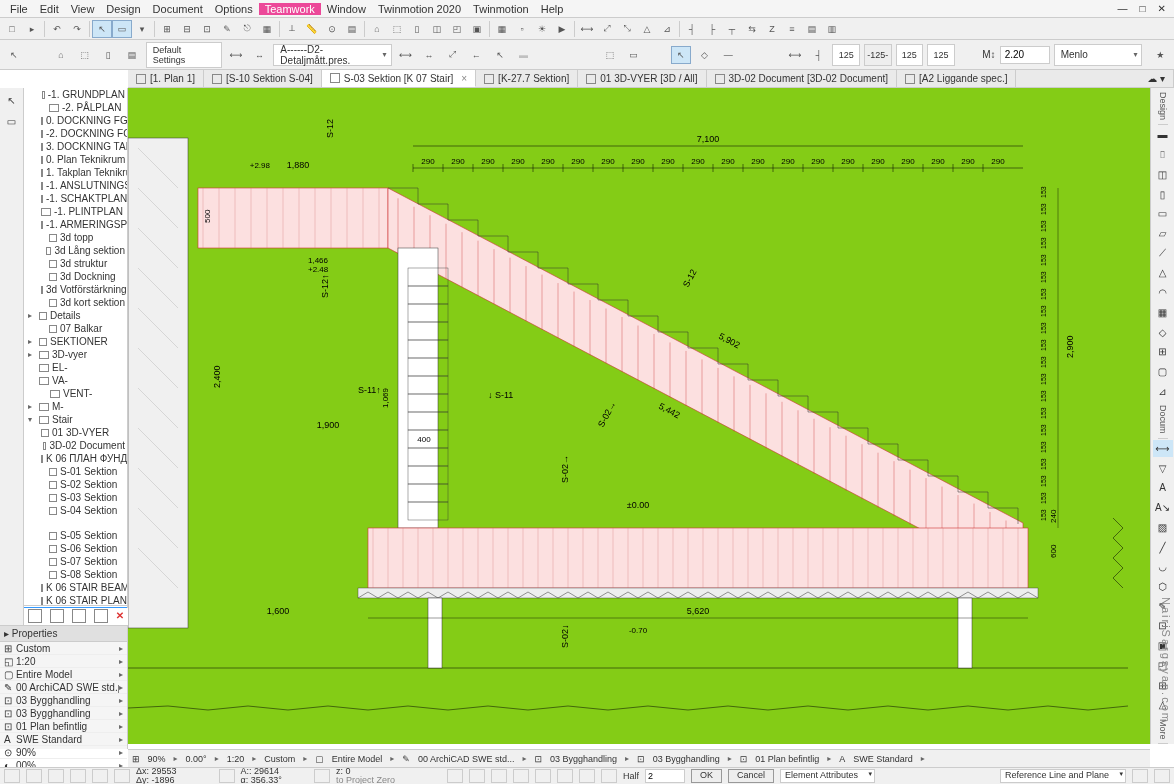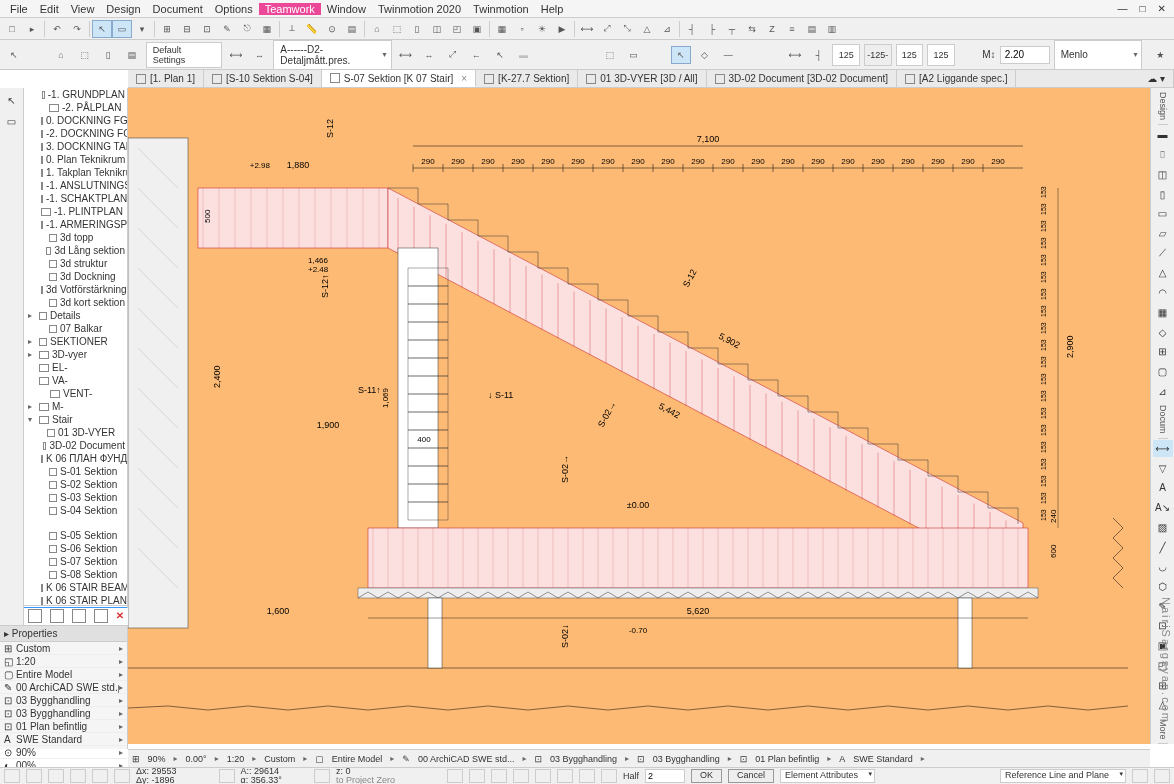--- a/index.html
+++ b/index.html
@@ -8,21 +8,21 @@
 .menubar span { padding: 0 6px; cursor: default; font-size: 11px; }
 .menubar span.hl { background: #ec4899; color: #fff; }
 .win-ctrls { margin-left: auto; display: flex; gap: 4px; }
 .win-ctrls span { font-size: 10px; padding: 0 4px; }
 .toolbar1 { height: 22px; background: #f0f0f0; border-bottom: 1px solid #ccc; display: flex; align-items: center; gap: 0; padding: 0 2px; }
 .tbtn { width: 20px; height: 18px; border: 1px solid transparent; display: inline-flex; align-items: center; justify-content: center; font-size: 9px; color: #555; background: #f0f0f0; }
 .tbtn.active { background: #cde6f7; border-color: #8ac; }
 .tsep { width: 1px; height: 16px; background: #ccc; margin: 0 2px; }
 .toolbar2 { height: 30px; background: #f0f0f0; border-bottom: 1px solid #ccc; display: flex; align-items: center; gap: 4px; padding: 0 4px; font-size: 10px; }
 .tb2-btn { height: 22px; padding: 12px 6px; border: 1px solid #ccc; background: #fff; display: flex; align-items: center; font-size: 9px; }
-.tb2-drop { height: 30px; padding: 0 20px 0 6px; border: 1px solid #ccc; background: #fff; display: flex; align-items: center; font-size: 10px; position: relative; }
+.tb2-drop { height: 22px; padding: 0 20px 0 6px; border: 1px solid #ccc; background: #fff; display: flex; align-items: center; font-size: 10px; position: relative; }
 .tb2-drop::after { content: "▾"; position: absolute; right: 4px; font-size: 8px; color: #666; }
 .tb-input { width: 50px; height: 18px; border: 1px solid #ccc; font-size: 10px; padding: 0 4px; }
 .tabs { height: 18px; background: #eaeaea; border-bottom: 1px solid #ccc; display: flex; align-items: stretch; margin-left: 128px; }
 .tab { padding: 0 8px; border-right: 1px solid #ccc; display: flex; align-items: center; gap: 4px; font-size: 10px; background: #eaeaea; white-space: nowrap; }
 .tab.active { background: #fff; border-bottom: 1px solid #fff; }
 .tab .tclose { color: #888; font-size: 10px; margin-left: 4px; }
 .tab .tic { width: 10px; height: 10px; border: 1px solid #888; display: inline-block; }
 .main { display: flex; position: absolute; top: 88px; left: 0; right: 0; bottom: 40px; }
 .left-tb { width: 24px; background: #f0f0f0; border-right: 1px solid #ccc; display: flex; flex-direction: column; align-items: center; gap: 1px; padding-top: 2px; }
 .left-tb .lb { width: 20px; height: 20px; border: 1px solid transparent; display: flex; align-items: center; justify-content: center; font-size: 10px; }
@@ -34,21 +34,21 @@
 .nav-item .dic { width: 8px; height: 8px; border: 1px solid #888; display: inline-block; }
 .nav-bot { height: 20px; border-top: 1px solid #ccc; display: flex; align-items: center; justify-content: space-around; font-size: 10px; }
 .nav-bot .nb { width: 14px; height: 14px; border: 1px solid #888; }
 .nav-bot .x { color: #d33; font-weight: bold; }
 .props { position: absolute; left: 0; bottom: 40px; width: 128px; background: #f5f5f5; border-top: 1px solid #ccc; border-right: 1px solid #ccc; font-size: 10px; }
 .props-hd { background: #e0e0e0; padding: 2px 4px; border-bottom: 1px solid #ccc; font-size: 10px; }
 .prop-row { display: flex; align-items: center; padding: 1px 4px; border-bottom: 1px solid #eee; height: 13px; }
 .prop-row .pic { width: 12px; }
 .prop-row .ptxt { flex: 1; white-space: nowrap; overflow: hidden; }
 .prop-row .par { color: #666; font-size: 8px; }
-.canvas { flex: 1; background: #fdba74; position: relative; overflow: hidden; }
+.canvas { flex: 1; background: #84cc16; position: relative; overflow: hidden; }
 .canvas svg { position: absolute; top: 0; left: 0; }
 .right-tb { width: 24px; background: #f0f0f0; border-left: 1px solid #ccc; display: flex; flex-direction: column; align-items: center; }
 .right-tb .rlbl { writing-mode: vertical-rl; font-size: 9px; padding: 4px 0; color: #555; border-bottom: 1px solid #ccc; }
 .right-tb .rb { width: 20px; height: 20px; display: flex; align-items: center; justify-content: center; font-size: 10px; margin: 1px 0; }
 .right-tb .rb.active { background: #cde6f7; }
 .watermark { position: absolute; right: 2px; bottom: 60px; writing-mode: vertical-rl; font-size: 11px; color: #888; letter-spacing: 2px; }
 .statusbar { position: absolute; bottom: 17px; left: 128px; right: 24px; height: 18px; background: #f0f0f0; border-top: 1px solid #ccc; display: flex; align-items: center; font-size: 9px; gap: 8px; padding: 0 4px; }
 .statusbar .ss { display: flex; align-items: center; gap: 4px; white-space: nowrap; }
 .statusbar .sar { color: #666; font-size: 8px; }
 .statusbar2 { position: absolute; bottom: 0; left: 0; right: 0; height: 17px; background: #f0f0f0; border-top: 1px solid #ccc; display: flex; align-items: center; font-size: 9px; gap: 6px; padding: 0 4px; }
@@ -175,21 +175,21 @@
     <div class="tab">
       <span class="tic"></span>
       <span>[1. Plan 1]</span>
     </div>
     <div class="tab">
       <span class="tic"></span>
       <span>[S-10 Sektion S-04]</span>
     </div>
     <div class="tab active">
       <span class="tic"></span>
-      <span>S-07 Sektion  [K 07 Stair]</span>
+      <span>S-03 Sektion  [K 07 Stair]</span>
       <span class="tclose">×</span>
     </div>
     <div class="tab">
       <span class="tic"></span>
       <span>[K-27.7 Sektion]</span>
     </div>
     <div class="tab">
       <span class="tic"></span>
       <span>01 3D-VYER [3D / All]</span>
     </div>
@@ -333,21 +333,21 @@
       <div class="nav-item" style="padding-left: 4px;">
         <span class="exp">▸</span>
         <span class="fic"></span>
         <span>M-</span>
       </div>
       <div class="nav-item" style="padding-left: 4px;">
         <span class="exp">▾</span>
         <span class="fic"></span>
         <span>Stair</span>
       </div>
-      <div class="nav-item" style="padding-left: 12px;">
+      <div class="nav-item" style="padding-left: 6px;">
         <span class="exp"></span>
         <span class="dic"></span>
         <span>01 3D-VYER</span>
       </div>
       <div class="nav-item" style="padding-left: 14px;">
         <span class="exp"></span>
         <span class="dic"></span>
         <span>3D-02 Document</span>
       </div>
       <div class="nav-item" style="padding-left: 14px;">

